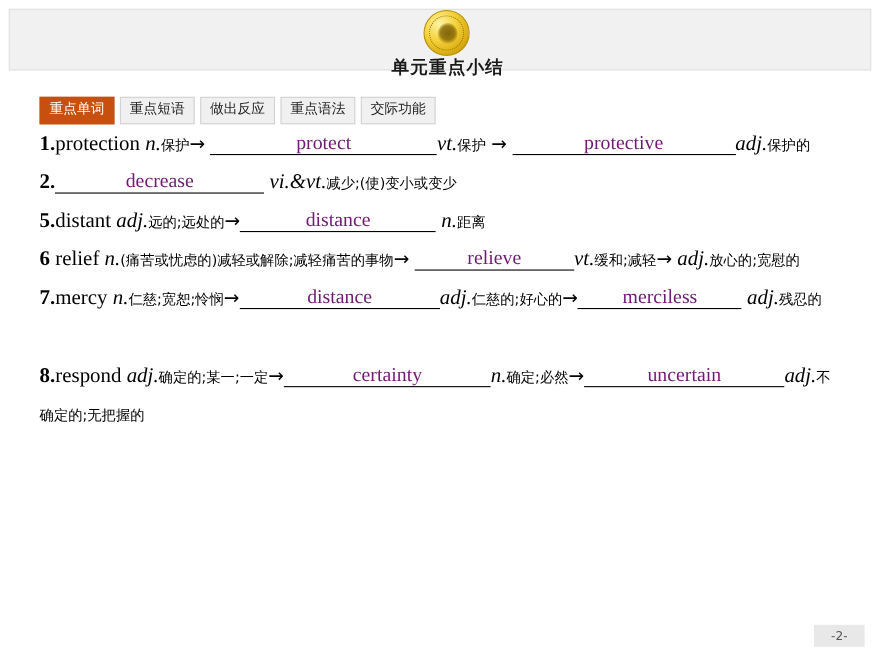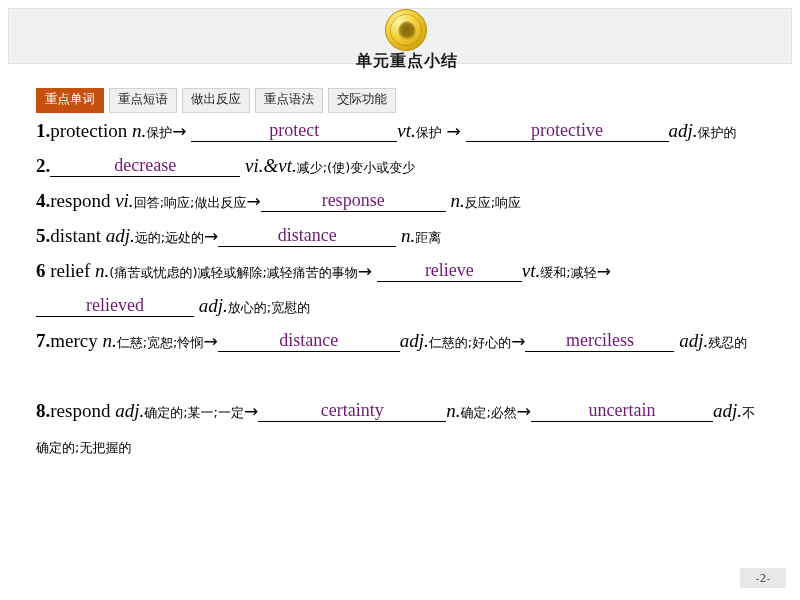--- a/index.html
+++ b/index.html
@@ -177,36 +177,31 @@
     <span class="arrow">→</span>
     <span class="blank b-protective"><span class="ans">protective</span></span><span class="it">adj.</span><span class="cn">保护的</span>
   </div>
 
   <div class="entry">
     <span class="num">2.</span><span class="blank b-decrease"><span class="ans">decrease</span></span>
     <span class="it">vi.&amp;vt.</span><span class="cn">减少;(使)变小或变少</span>
   </div>
 
 
-  <div class="entry wrap">
-    <span class="num">4.</span><span>respond</span>
-    <span class="it">vi.</span><span class="cn">回答;响应;做出反应</span><span class="arrow">→</span><span class="blank b-response"><span class="ans">response</span></span>
-    <span class="it">n.</span><span class="cn">反应;响应</span>
-  </div>
 
   <div class="entry">
     <span class="num">5.</span><span>distant</span>
     <span class="it">adj.</span><span class="cn">远的;远处的</span><span class="arrow">→</span><span class="blank b-distance"><span class="ans">distance</span></span>
     <span class="it">n.</span><span class="cn">距离</span>
   </div>
 
   <div class="entry wrap">
     <span class="num">6 </span><span>relief</span>
     <span class="it">n.</span><span class="cn">(痛苦或忧虑的)减轻或解除;减轻痛苦的事物</span><span class="arrow">→</span>
-    <span class="blank b-relieve"><span class="ans">relieve</span></span><span class="it">vt.</span><span class="cn">缓和;减轻</span><span class="arrow">→</span><span class="blank b-relieved"><span class="ans">relieved</span></span>
+    <span class="blank b-relieve"><span class="ans">relieve</span></span><span class="it">vt.</span><span class="cn">缓和;减轻</span><span class="arrow">→</span>
     <span class="it">adj.</span><span class="cn">放心的;宽慰的</span>
   </div>
 
   <div class="entry wrap">
     <span class="num">7.</span><span>mercy</span>
     <span class="it">n.</span><span class="cn">仁慈;宽恕;怜悯</span><span class="arrow">→</span><span class="blank b-merciful"><span class="ans">distance</span></span><span class="it">adj.</span><span class="cn">仁慈的;好心的</span><span class="arrow">→</span><span class="blank b-merciless"><span class="ans">merciless</span></span>
     <span class="it">adj.</span><span class="cn">残忍的</span>
   </div>
 
   <div class="entry wrap">

